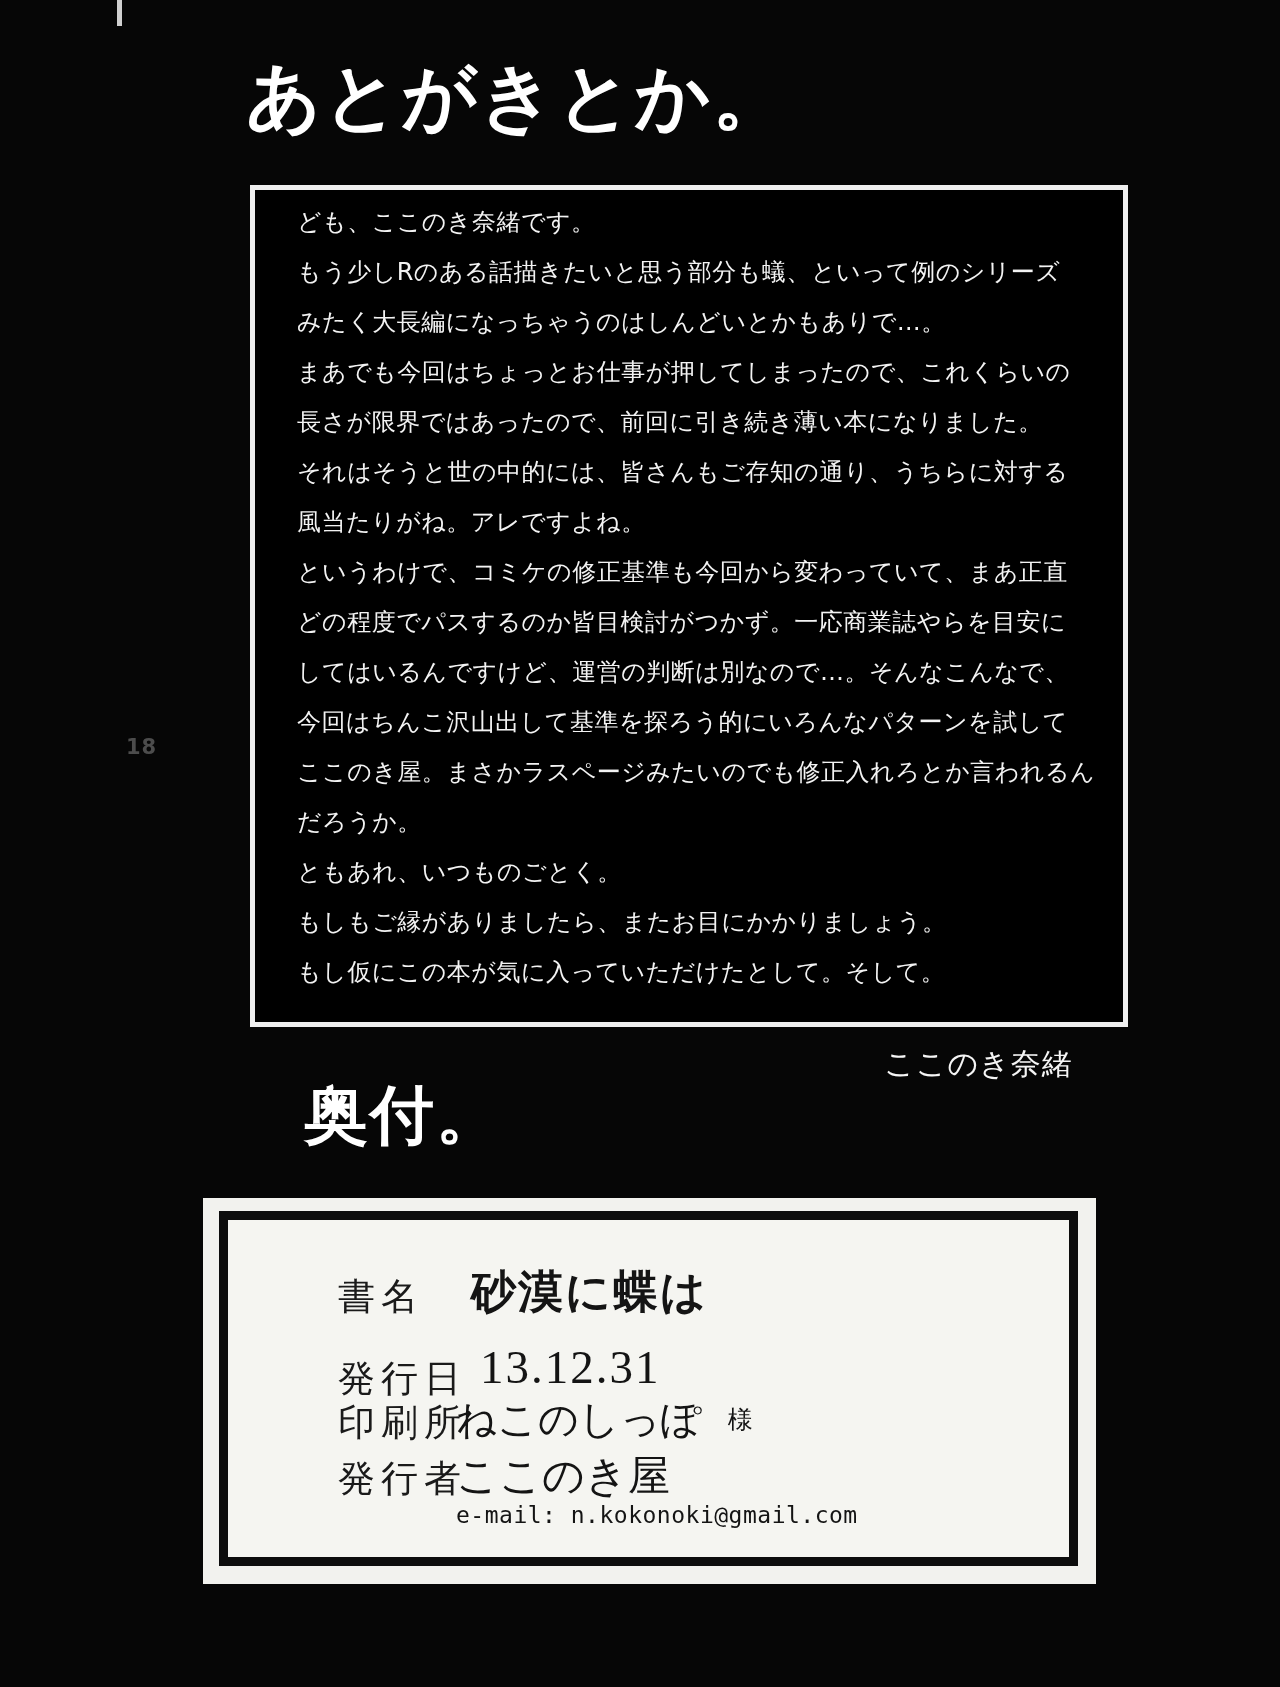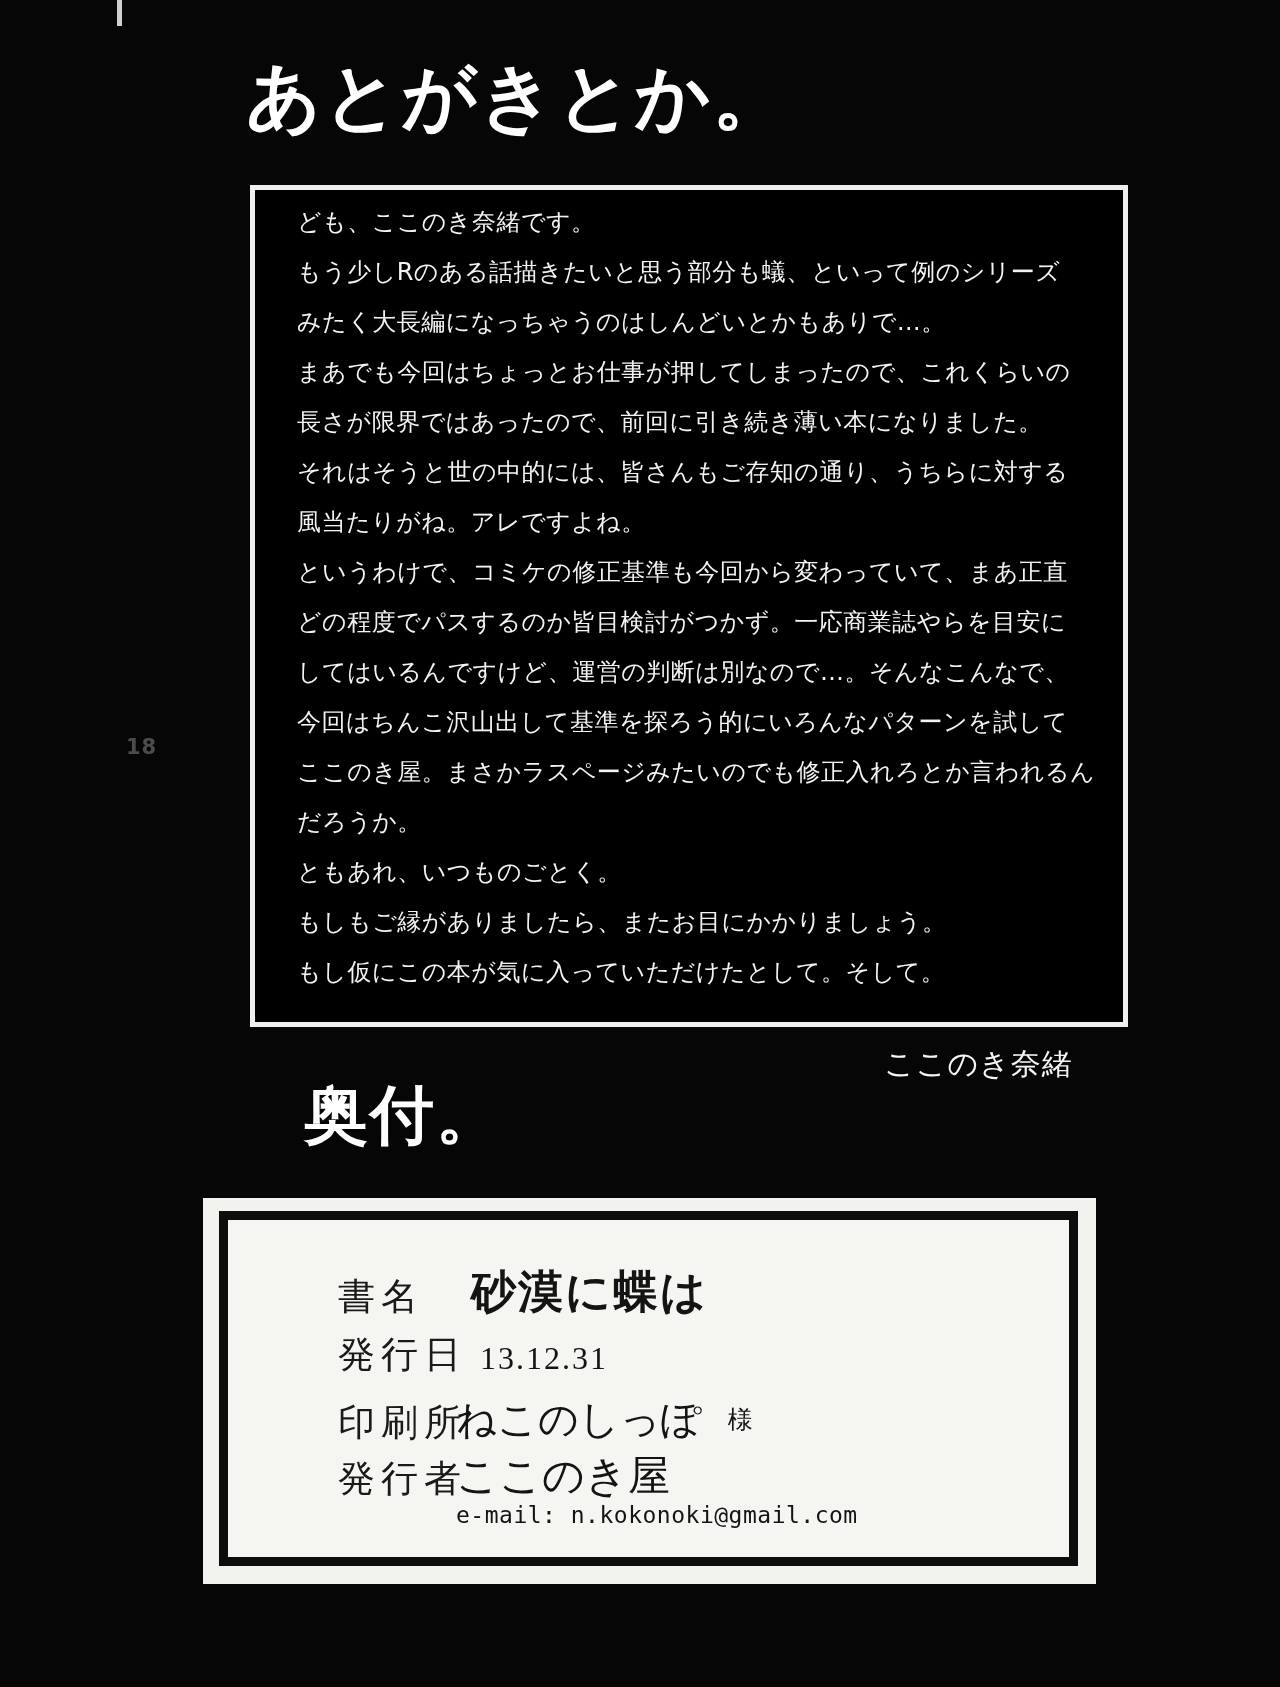--- a/index.html
+++ b/index.html
@@ -48,21 +48,21 @@
     position:absolute;color:#1a1a1a;
     font-family:"Liberation Serif","DejaVu Serif",serif;
     font-size:37px;letter-spacing:6px;white-space:nowrap;
   }
   .colophon-frame .row-value{
     position:absolute;color:#141414;
     font-family:"Liberation Serif","DejaVu Serif",serif;
     white-space:nowrap;
   }
   .v-title{font-size:45px;letter-spacing:2px;}
-  .v-date{font-size:32px;letter-spacing:2px;}
+  .v-date{font-size:47px;letter-spacing:2px;}
   .v-printer{font-size:40px;}
   .v-publisher{font-size:42px;}
   .suffix{font-size:25px;margin-left:26px;position:relative;top:-5px;}
   .email{
     position:absolute;color:#141414;
     font-family:"DejaVu Sans Mono",monospace;
     font-size:23px;white-space:nowrap;letter-spacing:0.5px;
   }
 </style>
 </head>
@@ -98,21 +98,21 @@
   <div class="signature">ここのき奈緒</div>
 
   <h2 class="colophon-title">奥付。</h2>
 
   <div class="colophon-box">
     <div class="colophon-frame">
 
       <span class="row-label" style="left:110px;top:52px;text-align:right;">書名</span>
       <span class="row-value v-title" style="left:243px;top:42px;font-weight:bold;">砂漠に蝶は</span>
 
-      <span class="row-label" style="left:110px;top:110px;font-family:Liberation Mono, monospace;">発行日</span>
+      <span class="row-label" style="left:110px;top:134px;font-family:Liberation Mono, monospace;">発行日</span>
       <span class="row-value v-date" style="left:252px;top:120px;">13.12.31</span>
 
       <span class="row-label" style="left:110px;top:178px;">印刷所</span>
       <span class="row-value v-printer" style="left:228px;top:172px;">
         <span>ねこのしっぽ</span><span class="suffix">様</span>
       </span>
 
       <span class="row-label" style="left:110px;top:234px;">発行者</span>
       <span class="row-value v-publisher" style="left:228px;top:228px;">ここのき屋</span>
 

